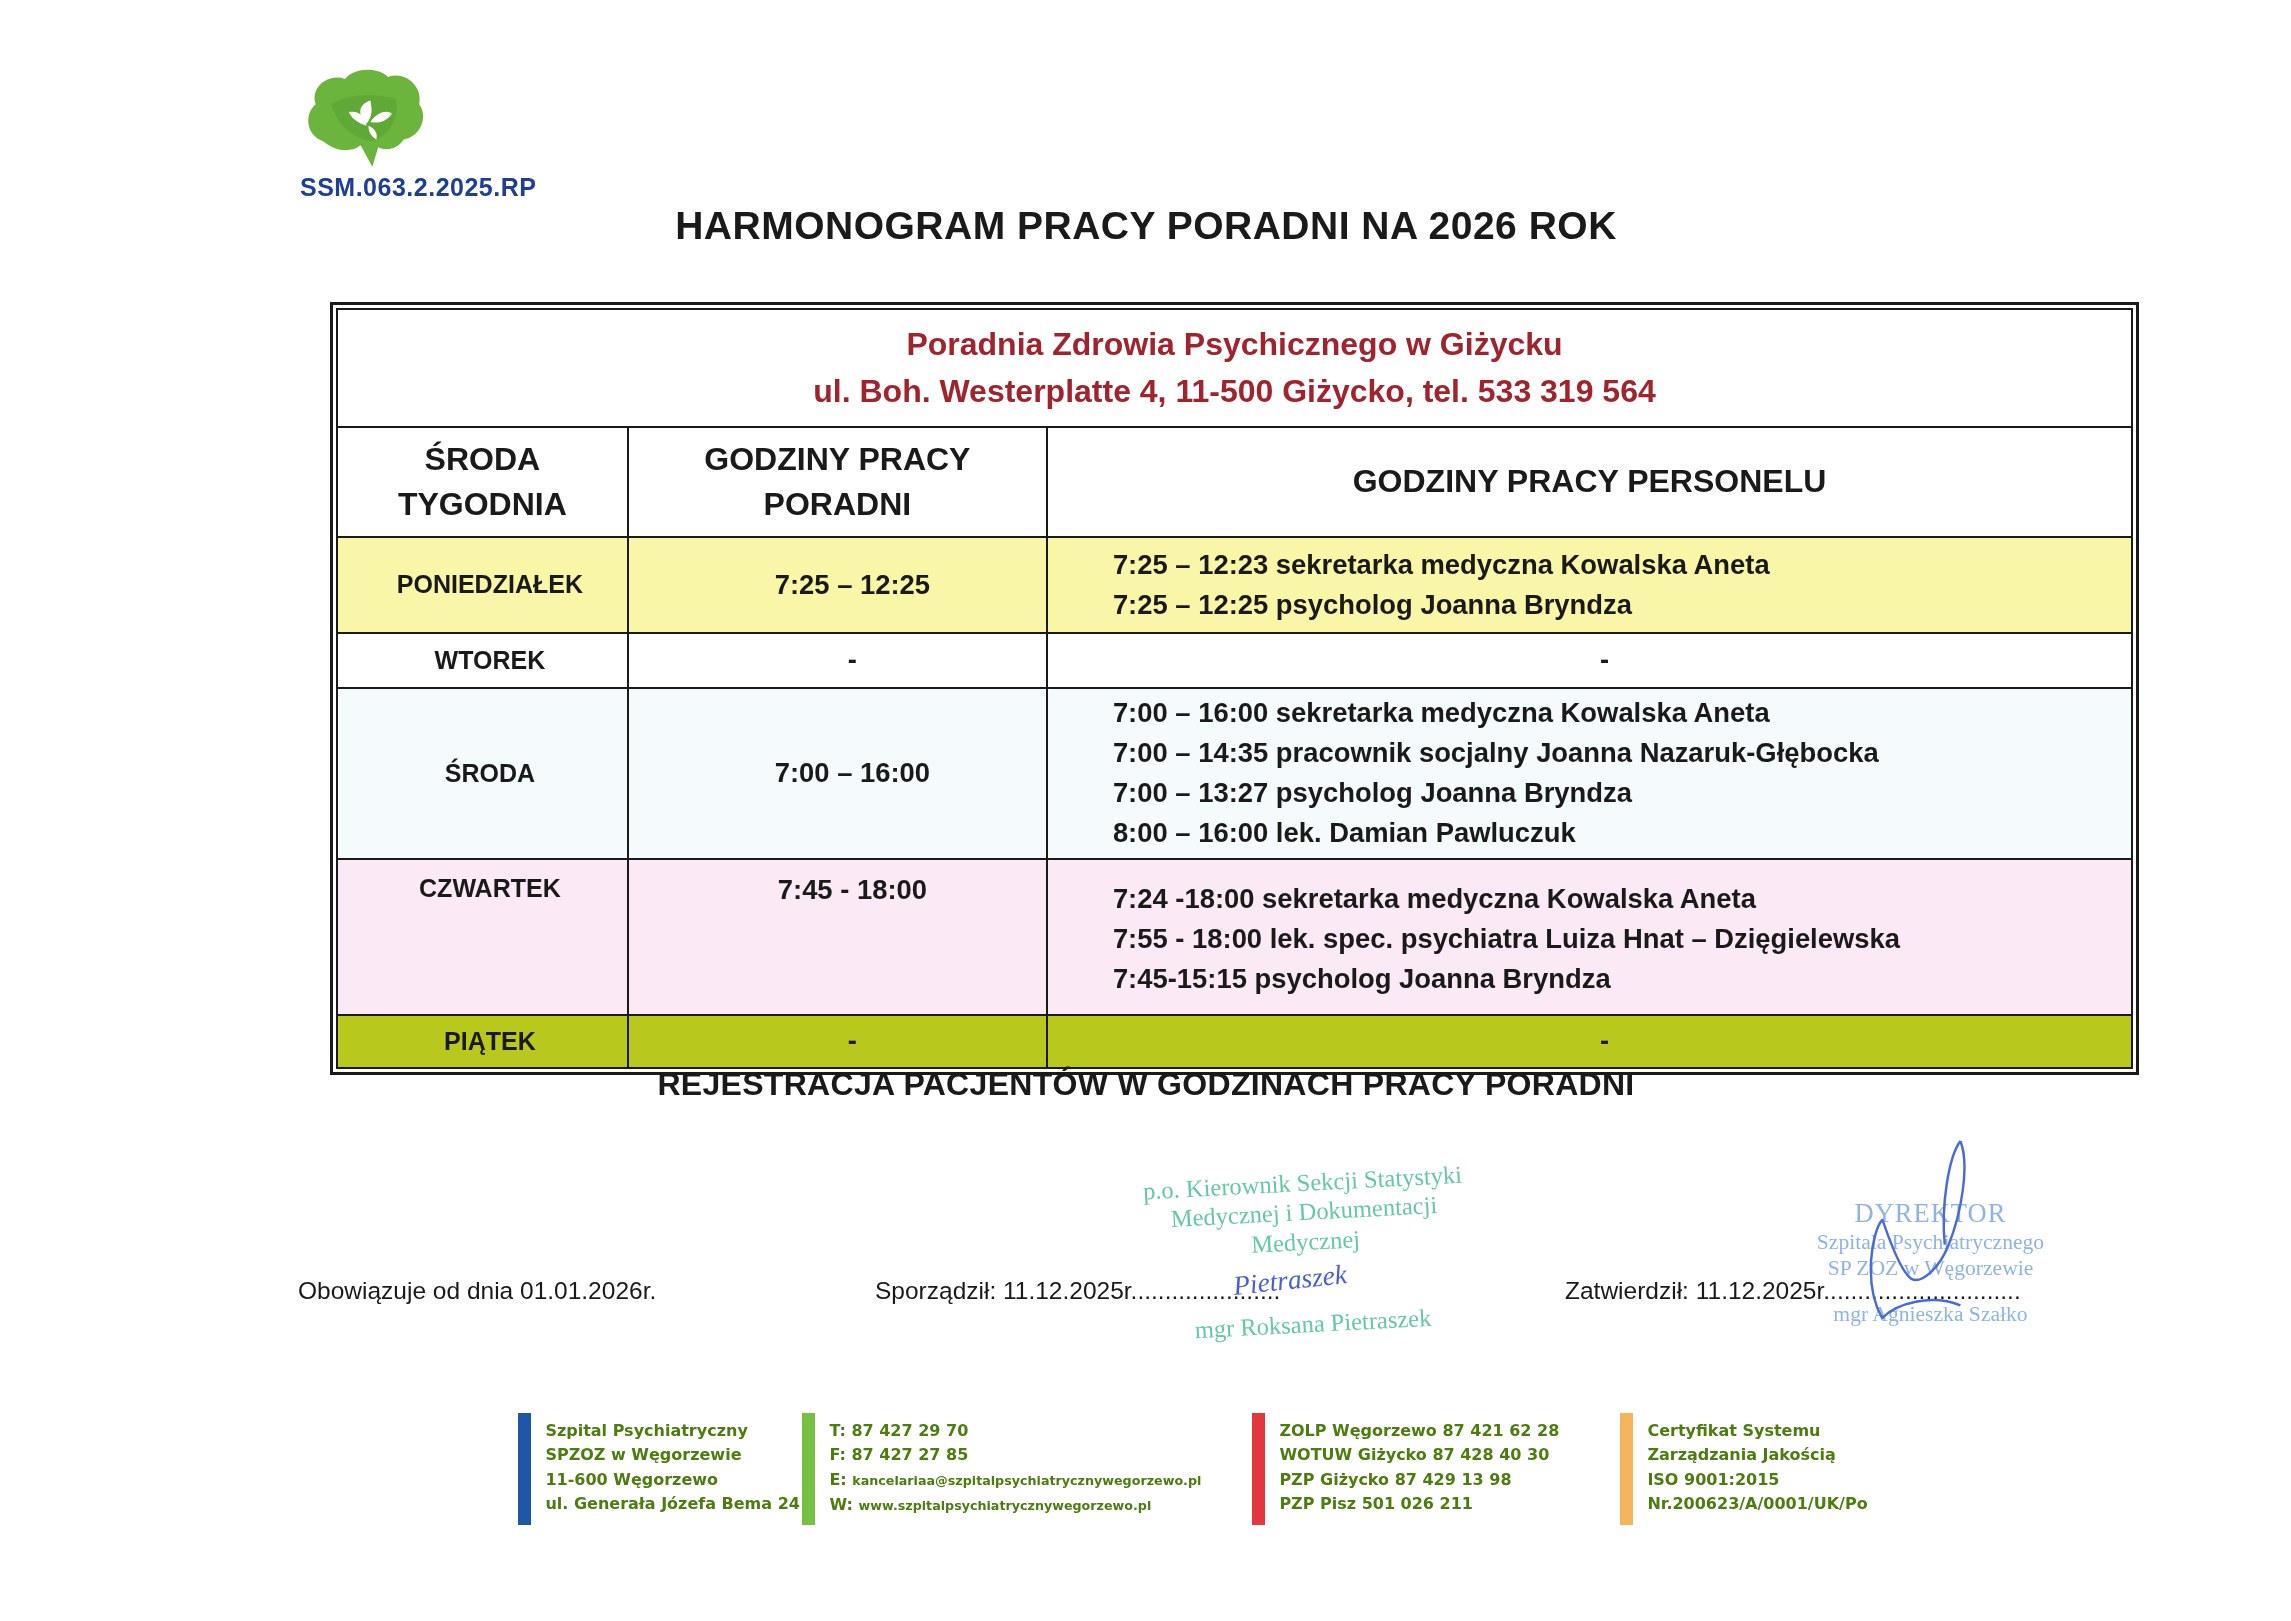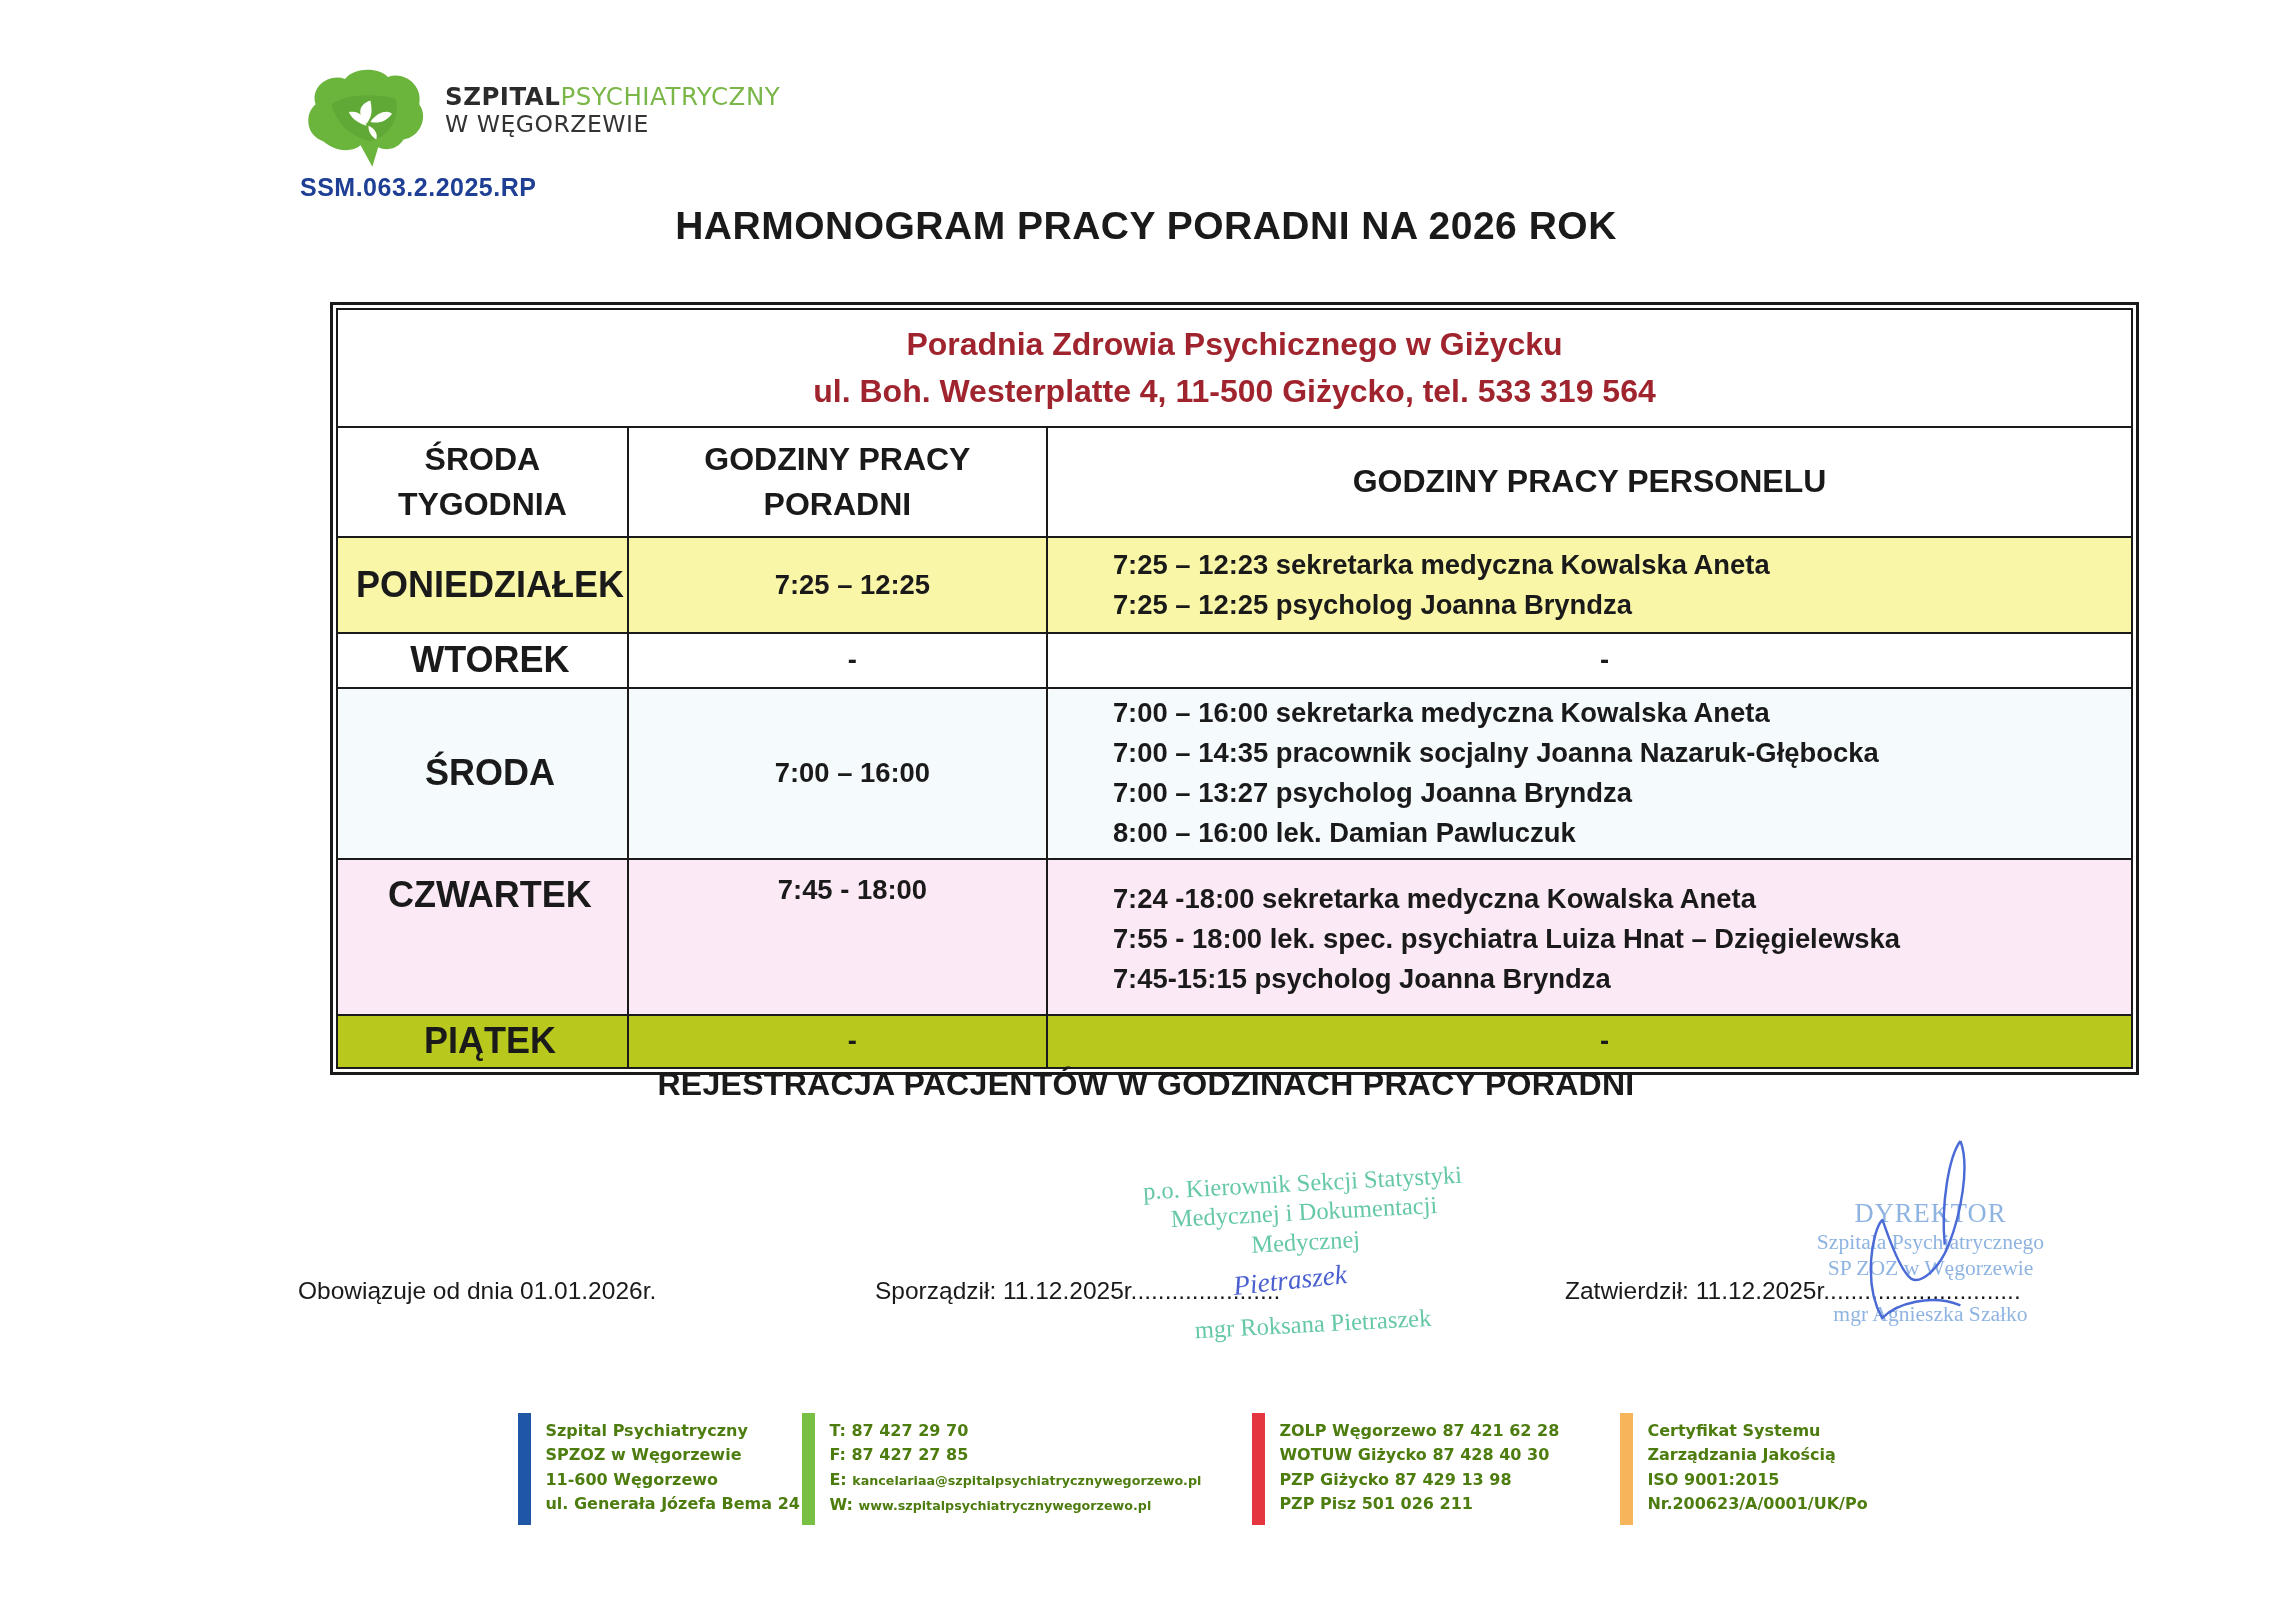--- a/index.html
+++ b/index.html
@@ -22,21 +22,21 @@
     font-size: 39px; font-weight: bold; color: #1a1a1a; letter-spacing: 0.5px; }
 
   
   .table-wrap { position: absolute; left: 290px; top: 302px; width: 1809px;
     border: 3.9px solid #1a1a1a; padding: 2.9px; box-sizing: border-box; margin-left: 40px; }
   table { width: 100%; border-collapse: collapse; }
   td, th { border: 2.9px solid #1a1a1a; font-weight: bold; text-align: center; vertical-align: middle; padding: 0; }
   .clinic-head td { height: 116px; color: #a0242e; font-size: 32px; line-height: 47px; background: #fff; }
   .col-head th { height: 108px; font-size: 32px; line-height: 45px; background: #fff; }
   .c1 { width: 289px; } .c2 { width: 417px; }
-  .day { font-size: 36px; padding-left: 15px; }
+  .day { font-size: 25px; padding-left: 15px; }
   .hours { font-size: 27.4px; padding-left: 30px; }
   .staff { text-align: left; font-size: 27.4px; line-height: 40px; padding-left: 65px; }
   .staff div { white-space: nowrap; }
   tr.mon td { background: #faf6a8; height: 94px; }
   tr.tue td { background: #ffffff; height: 53px; }
   tr.wed td { background: #f5fafc; height: 169px; border-radius: 8px; }
   tr.thu td { background: #fbe9f6; height: 135px; }
   tr.thu td.day, tr.thu td.hours { vertical-align: top; padding-top: 13.7px; }
   tr.thu td.staff { vertical-align: top; padding-top: 19px; }
   tr.fri td { background: #b9c81c; height: 51px; }
@@ -64,24 +64,20 @@
 
 <div class="logo">
   <svg class="logo-mark" viewBox="0 0 130 106">
     <path d="M22 78 C4 72 2 50 14 40 C8 22 28 8 44 14 C54 2 78 2 88 12 C104 6 124 20 120 40 C130 54 120 74 104 76 C98 86 86 88 78 84 L72 104 L60 82 C50 90 34 88 22 78 Z" fill="#6bb53d"></path>
     <path d="M30 40 C44 30 70 28 96 34 C100 56 90 72 70 78 C52 74 36 62 30 40 Z" fill="#5aa232" opacity="0.6"></path>
     <path d="M66 60 C56 50 58 40 70 36 C72 46 72 52 66 60 Z" fill="#ffffff"></path>
     <path d="M70 58 C78 46 90 46 92 50 C86 58 78 60 70 58 Z" fill="#ffffff"></path>
     <path d="M66 62 C58 60 50 54 48 48 C58 46 64 52 66 62 Z" fill="#ffffff"></path>
     <path d="M68 62 C74 64 78 70 76 76 C70 72 68 68 68 62 Z" fill="#ffffff"></path>
   </svg>
-  <div class="logo-text">
-    <div class="l1"><span class="b">SZPITAL</span><span class="g">PSYCHIATRYCZNY</span></div>
-    <div class="l2">W WĘGORZEWIE</div>
-  </div>
 </div>
 <div class="ref">SSM.063.2.2025.RP</div>
 
 <div class="title">HARMONOGRAM PRACY PORADNI NA 2026 ROK</div>
 
 <div class="table-wrap">
   <table>
     <tbody>
         <tr class="clinic-head">
       <td colspan="3">

